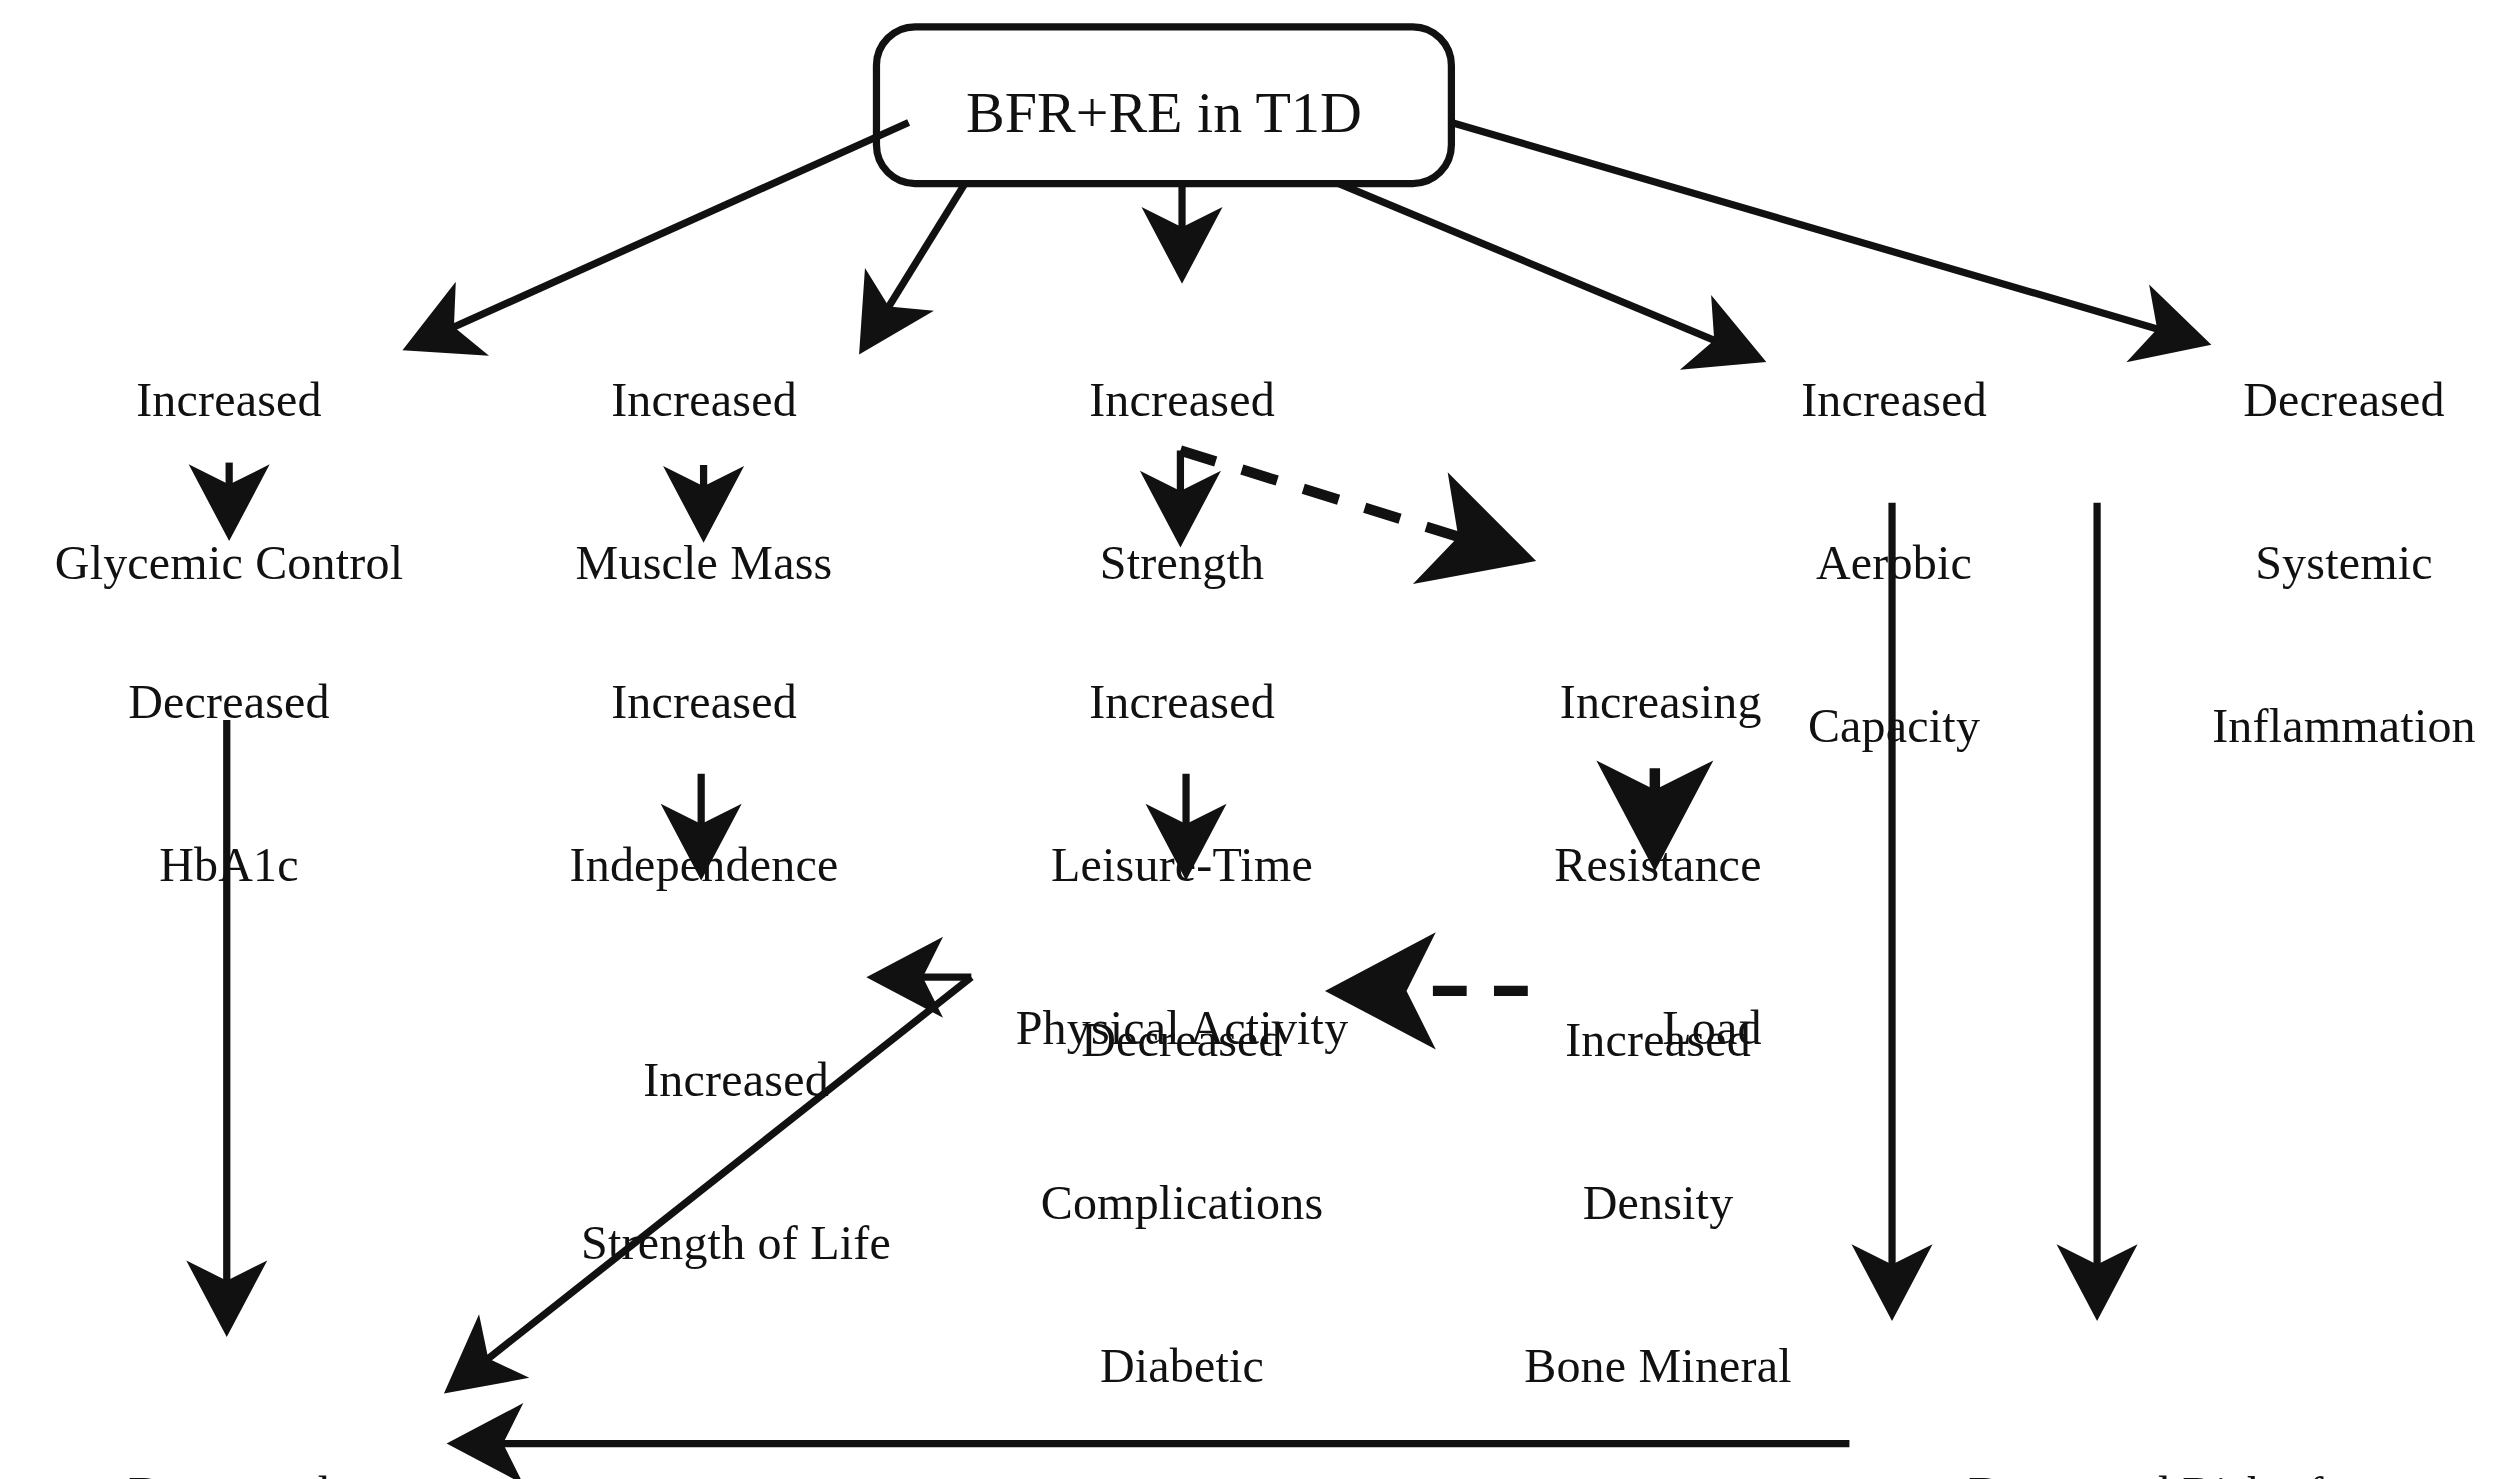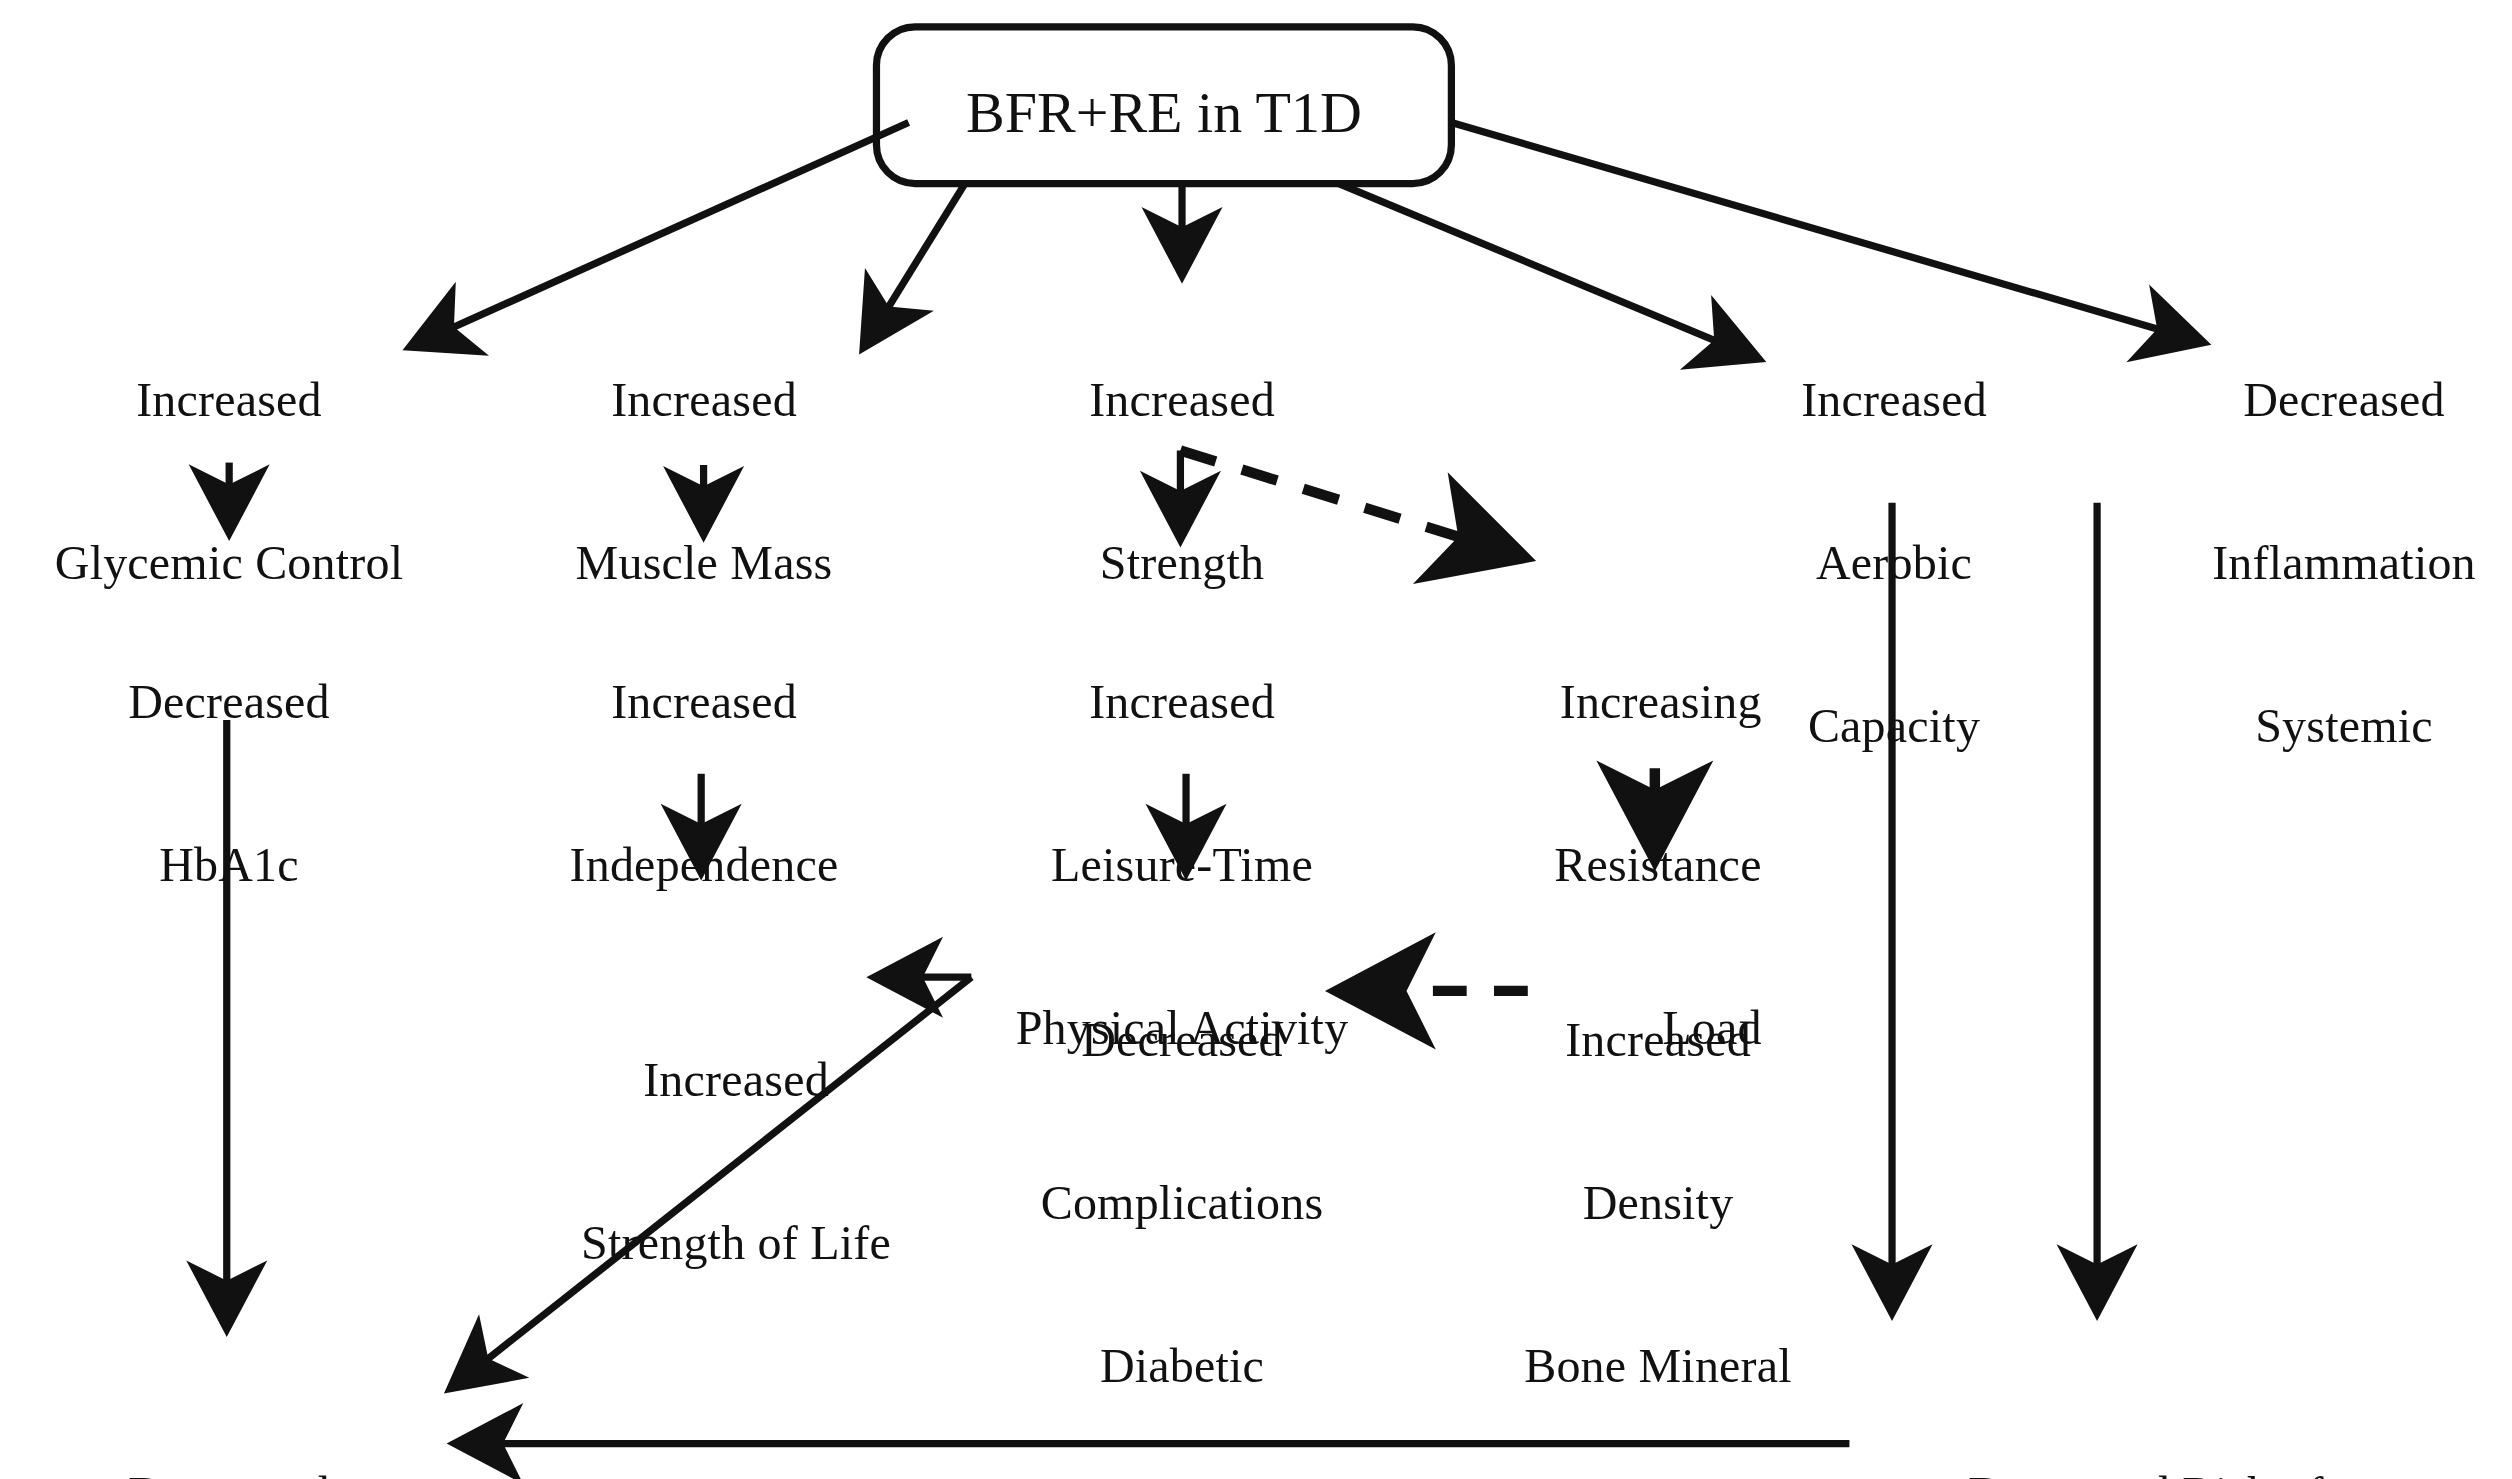--- a/index.html
+++ b/index.html
@@ -104,22 +104,22 @@
   </div>
 
   <div class="node-label" style="left:1894px; top:265px;">
     <div>Increased</div>
     <div>Aerobic</div>
     <div>Capacity</div>
   </div>
 
   <div class="node-label" style="left:2344px; top:265px;">
     <div>Decreased</div>
+    <div>Systemic</div>
     <div>Inflammation</div>
-    <div>Systemic</div>
   </div>
 
   <div class="node-label" style="left:229px; top:567px;">
     <div>Decreased</div>
     <div>HbA1c</div>
   </div>
 
   <div class="node-label" style="left:704px; top:567px;">
     <div>Increased</div>
     <div>Independence</div>

